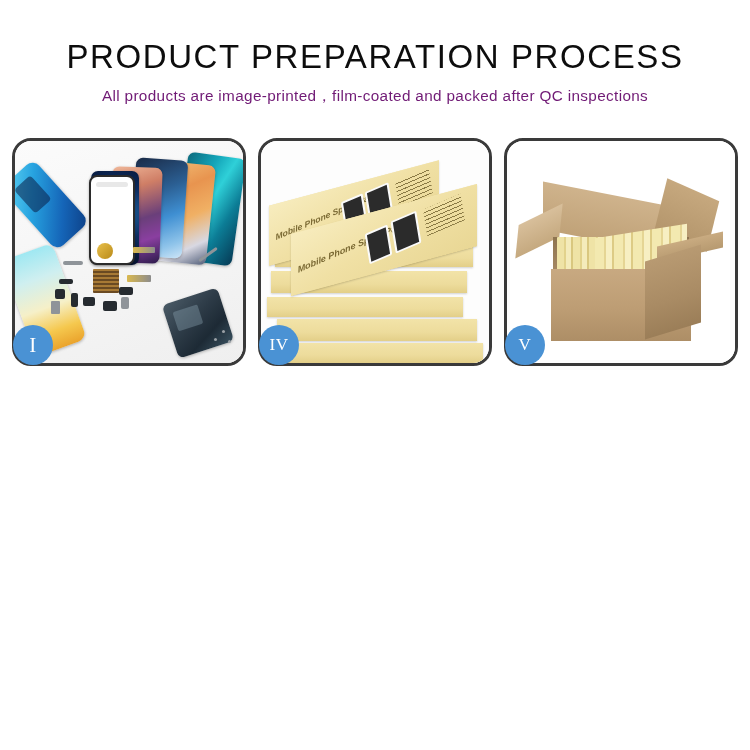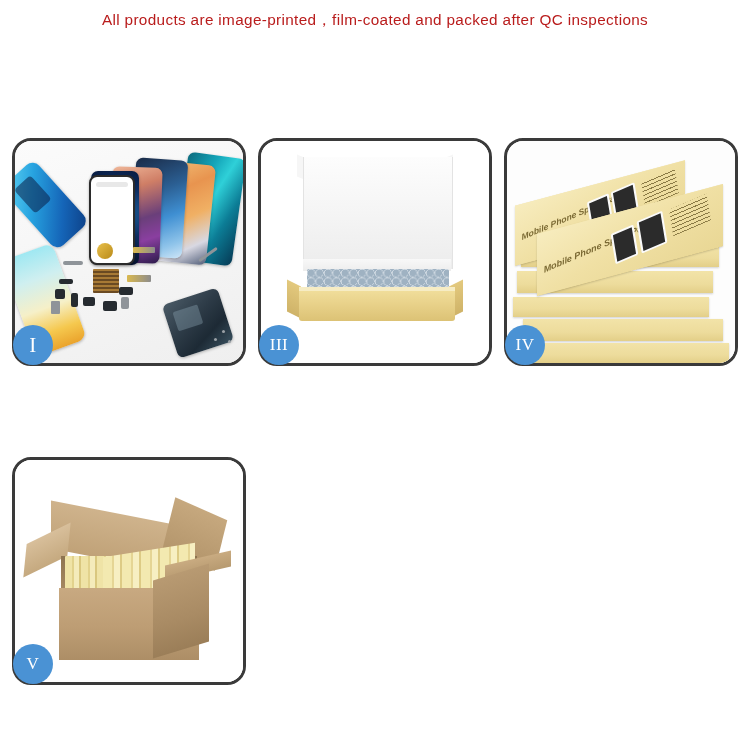--- a/index.html
+++ b/index.html
@@ -29,21 +29,21 @@
     color: #0d0d0d;
     font-family: "Liberation Sans", sans-serif;
     white-space: nowrap;
   }
   .subtitle {
     margin: 0;
     padding-top: 10px;
     font-size: 15.3px;
     font-weight: 400;
     letter-spacing: 0.35px;
-    color: #b91c1c;
+    color: #701a75;
     white-space: nowrap;
   }
 
   
   .grid {
     position: absolute;
     top: 138px;
     left: 12px;
     width: 726px;
     display: grid;
@@ -332,20 +332,21 @@
     border-radius: 40% 60% 50% 50%;
     transform: rotate(-8deg);
   }
 </style>
 </head>
 <body>
 
 <div id="page">
 
   <div class="header">
+    <h1 class="title">PRODUCT PREPARATION PROCESS</h1>
     <p class="subtitle">All products are image-printed，film-coated and packed after QC inspections</p>
   </div>
 
   <div class="grid">
 
     <div class="panel p1">
       <div class="panel-inner">
         <div class="ph ph-back5"></div>
         <div class="ph ph-back4"></div>
         <div class="ph ph-back3"></div>
@@ -371,34 +372,20 @@
         <div class="part grey" style="left:36px;top:160px;width:9px;height:13px;border-radius:1px;"></div>
         <div class="part grey" style="right:24px;top:112px;width:22px;height:3px;transform:rotate(-36deg);"></div>
         <div class="screw" style="right:18px;bottom:30px;"></div>
         <div class="screw" style="right:26px;bottom:22px;"></div>
         <div class="screw" style="right:12px;bottom:20px;"></div>
       </div>
       <div class="badge">I</div>
     </div>
 
 
-    <div class="panel p3">
-      <div class="panel-inner">
-        <div class="b3-lid-tab-l"></div>
-        <div class="b3-lid-tab-r"></div>
-        <div class="b3-lid"></div>
-        <div class="b3-foam"></div>
-        <div class="b3-bub"></div>
-        <div class="b3-side-l"></div>
-        <div class="b3-side-r"></div>
-        <div class="b3-rim"></div>
-        <div class="b3-front"></div>
-      </div>
-      <div class="badge small">III</div>
-    </div>
 
     <div class="panel p4">
       <div class="panel-inner">
         <div class="stack">
 
           <div class="sbox" style="left:4px;  top:150px; width:196px; height:20px;"></div>
           <div class="sbox" style="left:8px;  top:124px; width:196px; height:22px;"></div>
           <div class="sbox" style="left:12px; top:98px;  width:198px; height:22px;"></div>
 
           <div class="sbox" style="left:6px; top:36px; width:170px; height:60px; transform: skewY(-15deg);">

